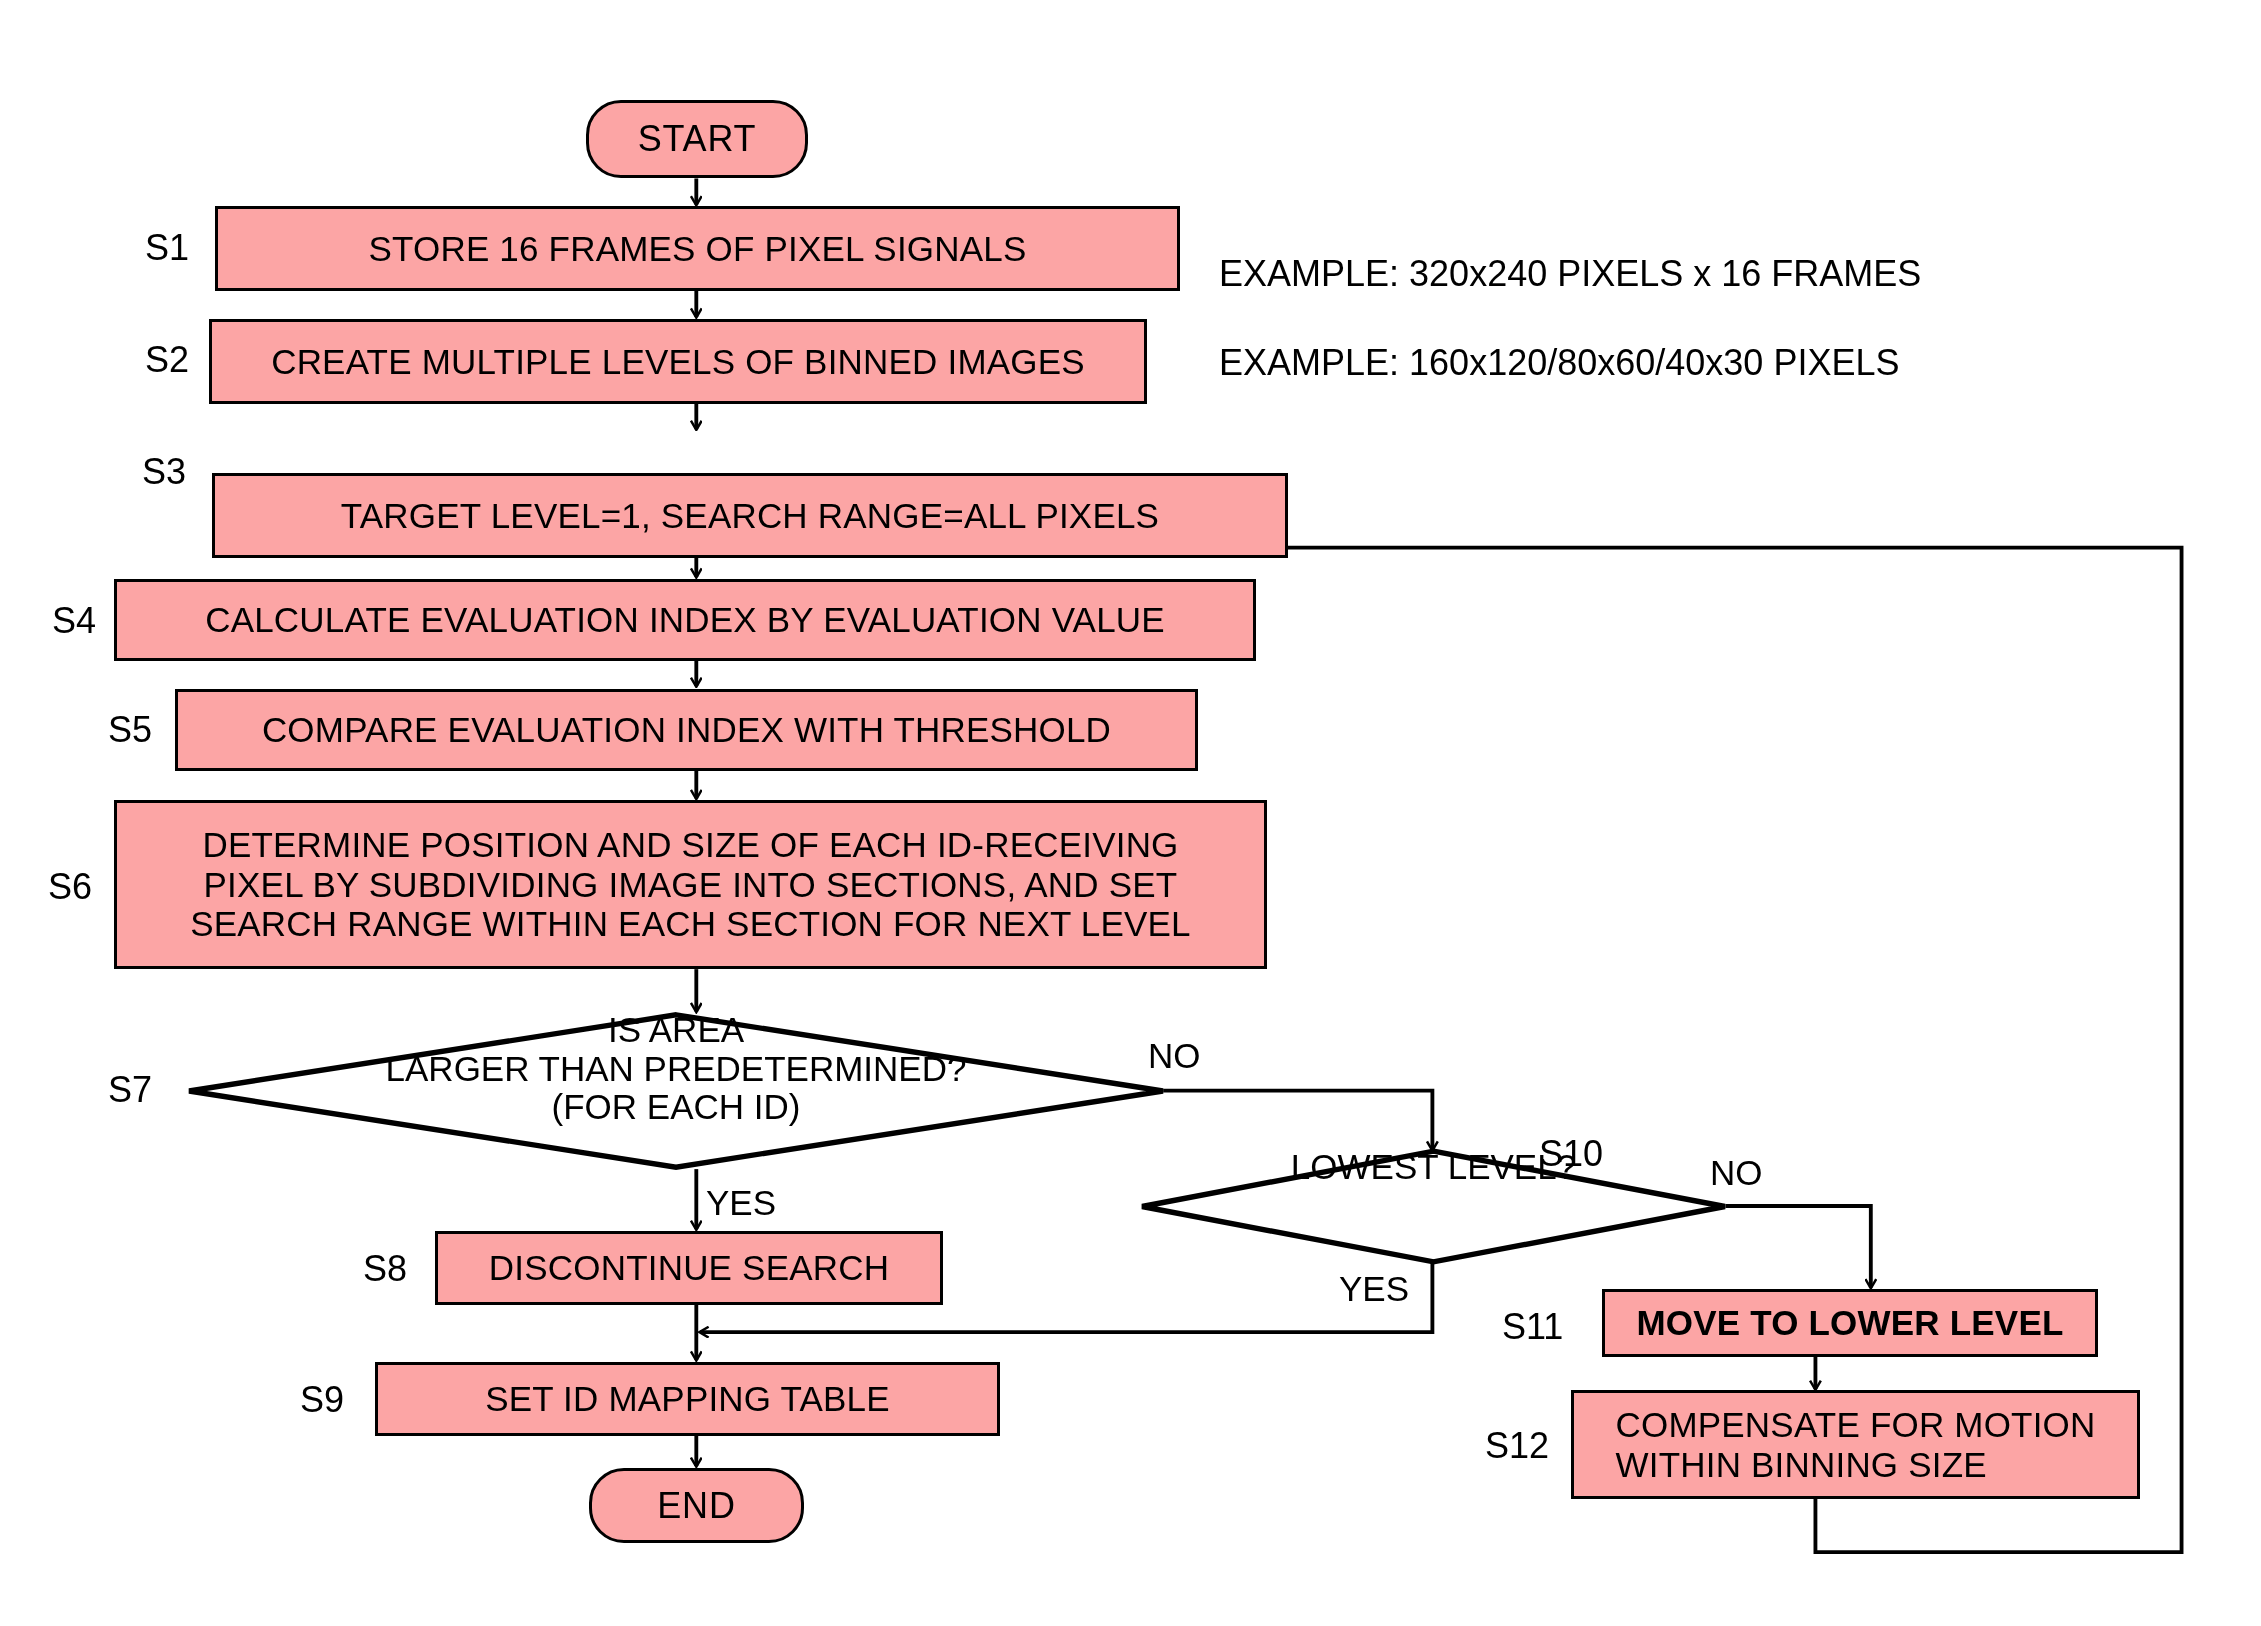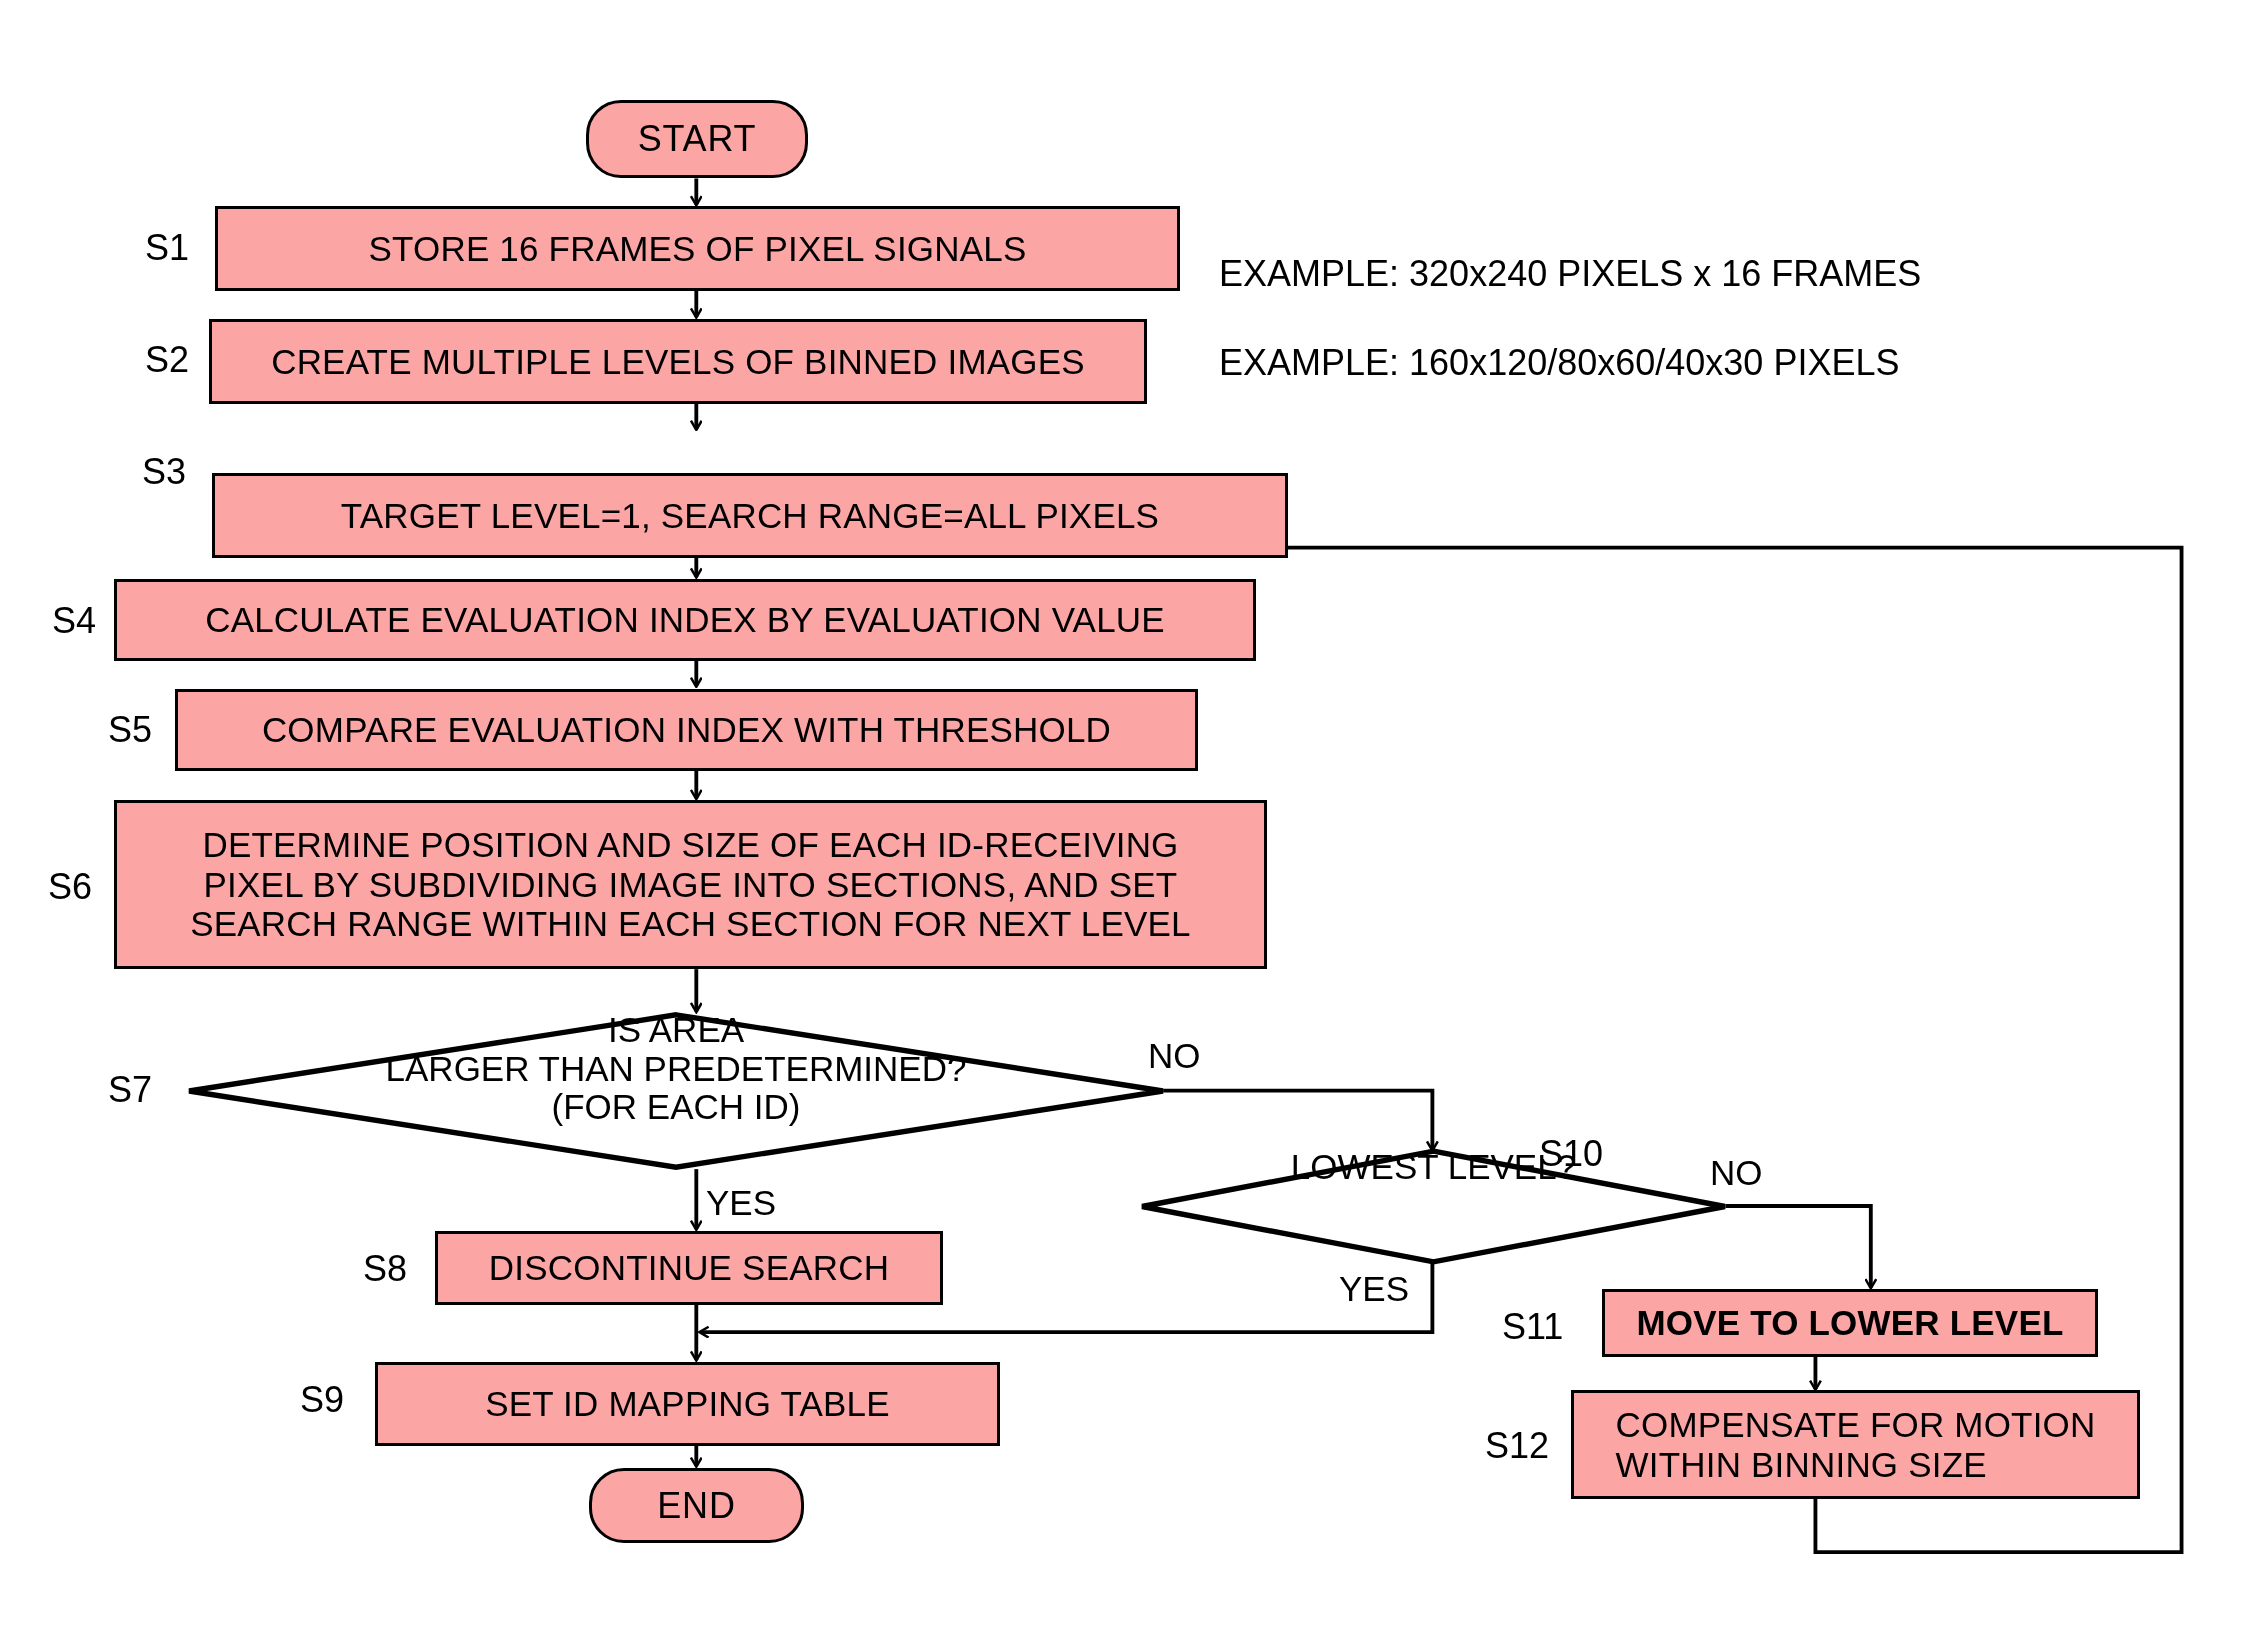--- a/index.html
+++ b/index.html
@@ -123,21 +123,21 @@
   </div>
   <div class="yn" style="left:1148px;top:1036px;">NO</div>
   <div class="yn" style="left:706px;top:1183px;">YES</div>
 
   <div class="slbl" style="left:363px;top:1248px;">S8</div>
   <div class="node" style="left:435px;top:1231px;width:508px;height:74px;">
     <span class="proc">DISCONTINUE SEARCH</span>
   </div>
 
   <div class="slbl" style="left:300px;top:1379px;">S9</div>
-  <div class="node" style="left:375px;top:1362px;width:625px;height:84px;">
+  <div class="node" style="left:375px;top:1362px;width:625px;height:74px;">
     <span class="proc">SET ID MAPPING TABLE</span>
   </div>
 
   <div class="node term" style="left:589px;top:1468px;width:215px;height:75px;">
     <span class="term-t">END</span>
   </div>
 
   <div class="slbl" style="left:1539px;top:1133px;">S10</div>
   <div class="dmd" style="left:1139px;top:1148px;width:589px;height:117px;">
     <svg width="589" height="117" viewBox="0 0 766 152">

